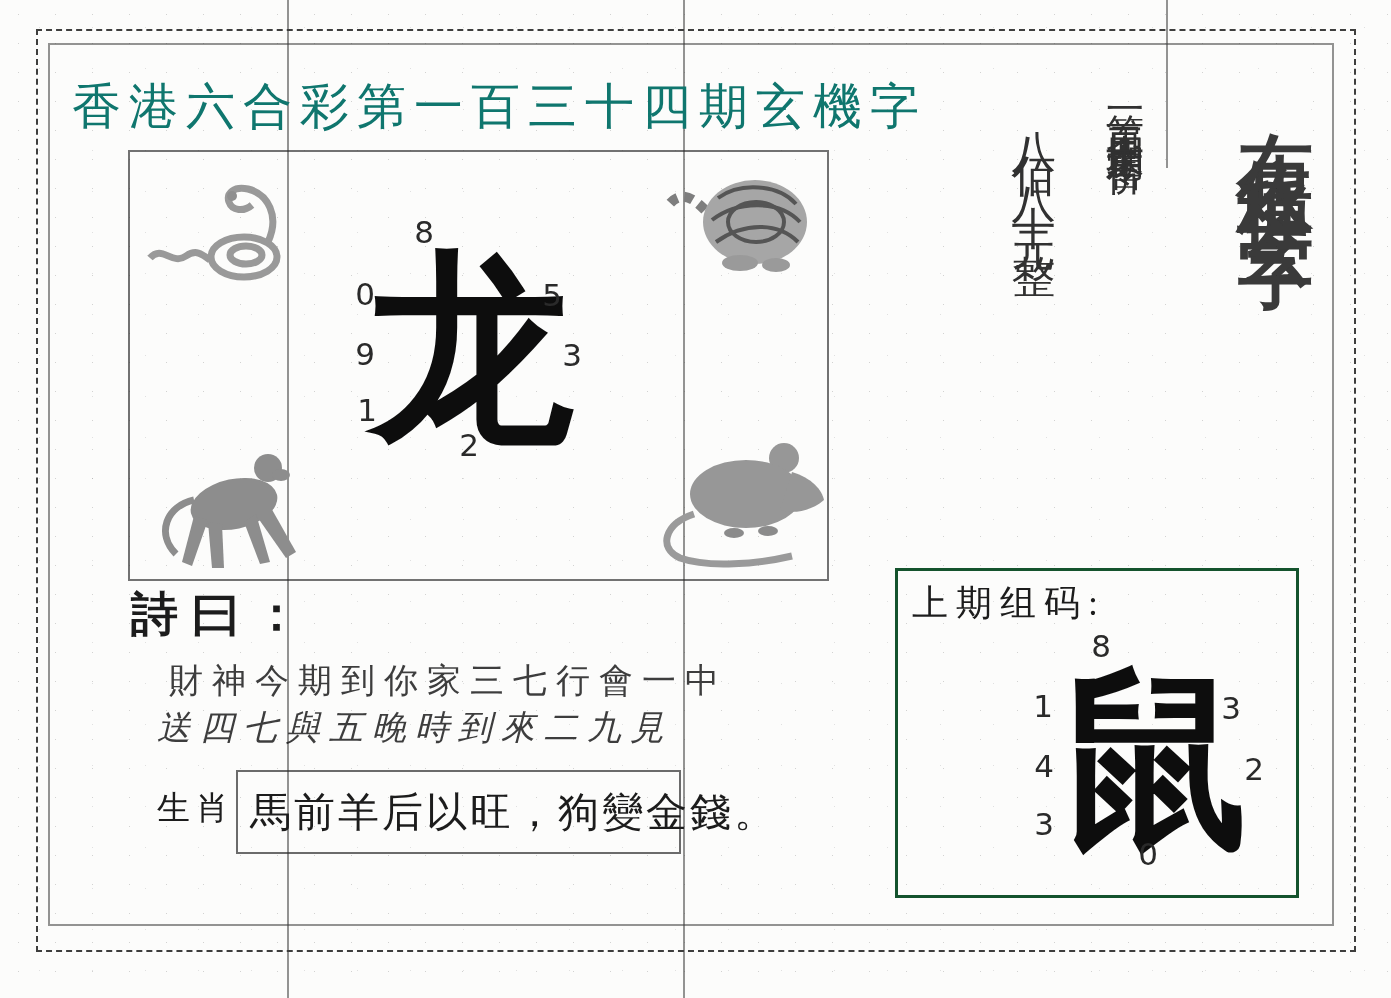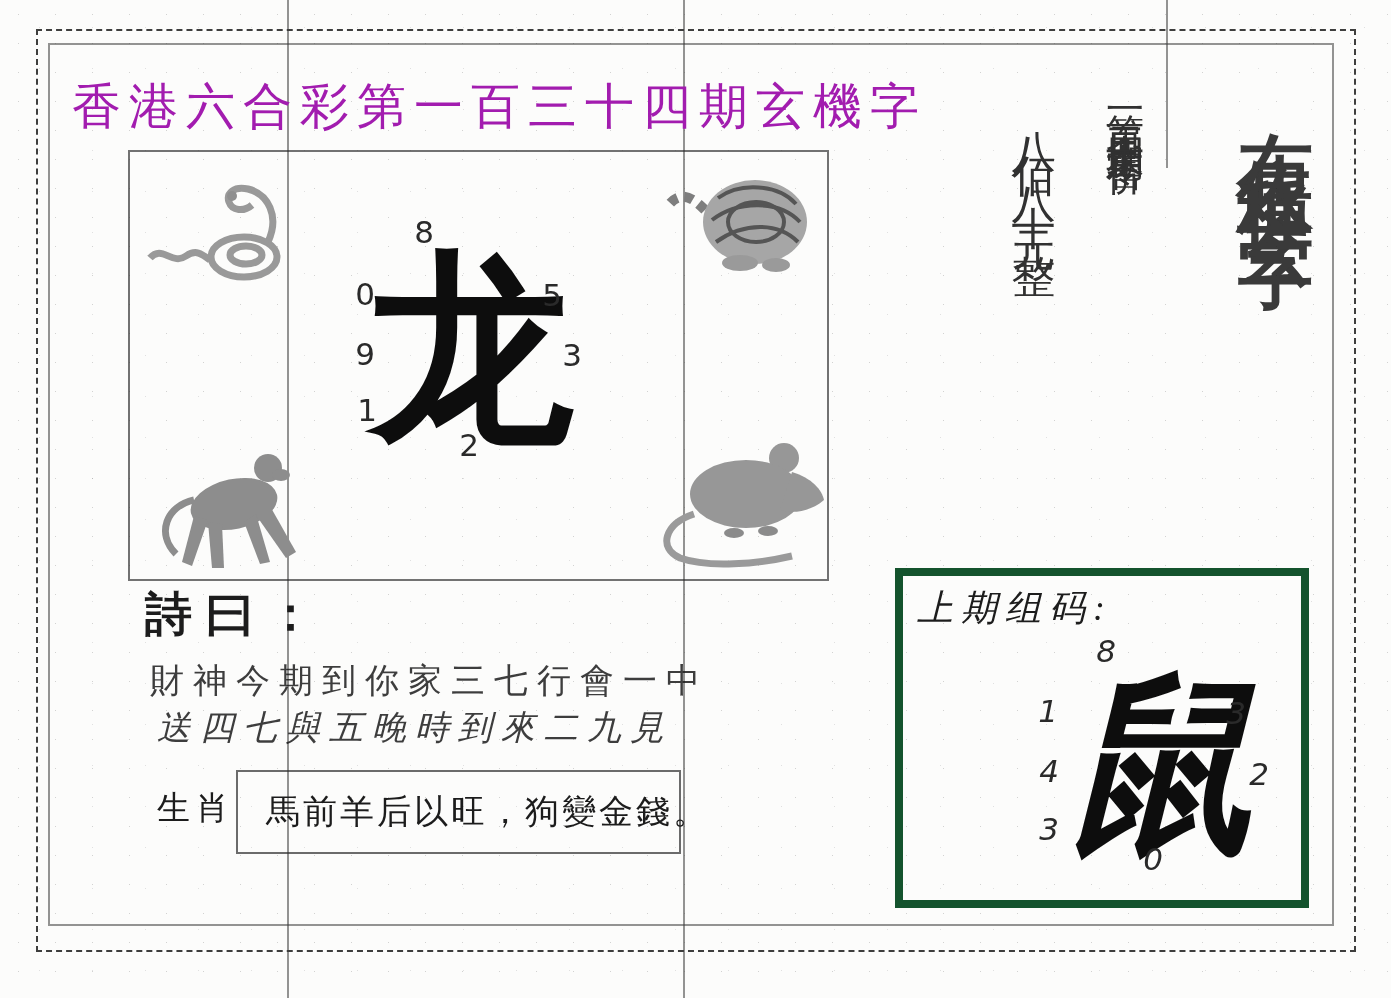--- a/index.html
+++ b/index.html
@@ -16,41 +16,41 @@
   }
   .abs{position:absolute;}
   
   .outer-border{left:36px;top:29px;width:1316px;height:919px;border:2px dashed #1d1d1d;opacity:.85;}
   .inner-border{left:48px;top:43px;width:1282px;height:879px;border:2px solid #3c3c3c;opacity:.55;}
   .fold{width:2px;background:rgba(60,60,60,.55);}
   .fold1{left:287px;top:0;height:998px;}
   .fold2{left:683px;top:0;height:998px;}
   .fold3{left:1166px;top:0;height:168px;}
   
-  .title{left:72px;top:74px;font-size:49px;letter-spacing:8px;white-space:nowrap;font-weight:500;color:#a21caf;}
+  .title{left:72px;top:74px;font-size:49px;letter-spacing:8px;white-space:nowrap;font-weight:500;color:#0f766e;}
   
   .dragon-box{left:128px;top:150px;width:697px;height:427px;border:2px solid rgba(40,40,40,.65);}
   .big-char{font-weight:bold;color:#0d0d0d;line-height:1;transform:translate(-50%,-50%);}
   .dragon-char{left:341px;top:198px;font-size:205px;}
   .num{font-family:"DejaVu Sans","Liberation Sans",sans-serif;font-size:31px;color:#2a2a2a;transform:translate(-50%,-50%);line-height:1;}
   
   .vtext{writing-mode:vertical-rl;text-orientation:upright;white-space:nowrap;color:#202020;}
   .price-issue{left:1099px;top:84px;font-size:38px;letter-spacing:5px;opacity:.92;}
   .price-amount{left:1004px;top:96px;font-size:44px;letter-spacing:25px;opacity:.92;}
   .banner{left:1224px;top:72px;font-size:76px;letter-spacing:24px;font-weight:600;opacity:.88;}
   
-  .poem-label{left:131px;top:583px;font-size:47px;font-weight:bold;letter-spacing:14px;margin-left:14px;}
-  .poem-line1{left:150px;top:658px;font-size:34px;letter-spacing:9px;white-space:nowrap;opacity:.85;}
+  .poem-label{left:131px;top:583px;font-size:47px;font-weight:bold;letter-spacing:14px;}
+  .poem-line1{left:169px;top:658px;font-size:34px;letter-spacing:9px;white-space:nowrap;opacity:.85;}
   .poem-line2{left:157px;top:705px;font-size:34px;letter-spacing:9px;white-space:nowrap;opacity:.85;font-style:italic;}
   
   .zodiac-label{left:157px;top:786px;font-size:33px;letter-spacing:6px;}
   .zodiac-box{left:236px;top:770px;width:441px;height:80px;border:2px solid rgba(45,45,45,.7);display:flex;align-items:center;}
-  .zodiac-text{font-size:34px;letter-spacing:3px;padding-left:28px;white-space:nowrap;}
+  .zodiac-text{font-size:41px;letter-spacing:3px;padding-left:12px;white-space:nowrap;}
   
-  .last-box{left:895px;top:568px;width:398px;height:324px;border:8px solid #14532d;font-style:italic;}
+  .last-box{left:895px;top:568px;width:398px;height:324px;border:3px solid #14532d;}
   .last-label{left:14px;top:8px;font-size:36px;letter-spacing:8px;position:absolute;}
   .rat-char{left:256px;top:192px;font-size:192px;}
   .rel{position:relative;width:100%;height:100%;}
   svg{display:block;}
 </style>
 </head>
 <body>
 
 <div class="abs outer-border"></div>
 <div class="abs inner-border"></div>

